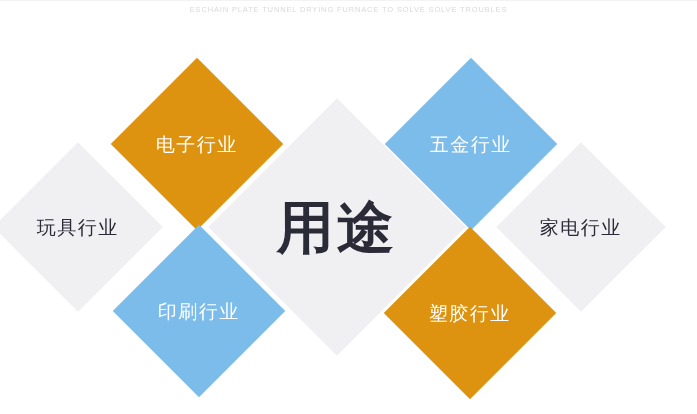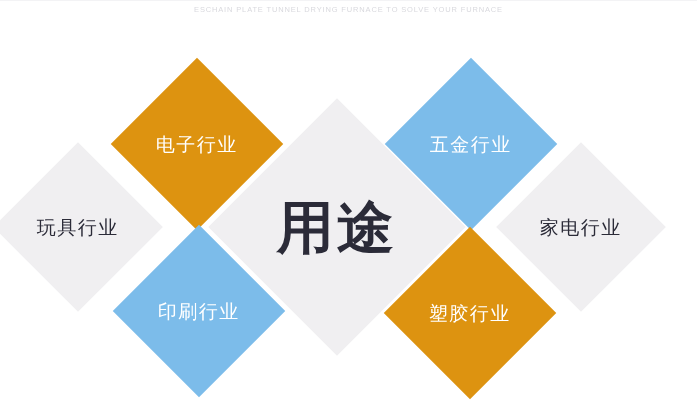--- a/index.html
+++ b/index.html
@@ -105,21 +105,21 @@
   .lbl-center {
     font-size: 57px;
     letter-spacing: 3px;
     font-weight: 700;
   }
 </style>
 </head>
 <body>
 
 <div id="top-rule"></div>
-<div id="header-tagline">ESCHAIN PLATE TUNNEL DRYING FURNACE TO SOLVE YOUR FURNACE</div>
+<div id="header-tagline">ESCHAIN PLATE TUNNEL DRYING FURNACE TO SOLVE SOLVE TROUBLES</div>
 
 <div id="diamond-stage">
 
   <div id="tile-toys" class="diamond tile-grey">
     <span class="diamond-label lbl-industry label-dark">玩具行业</span>
   </div>
 
   <div id="tile-appliance" class="diamond tile-grey">
     <span class="diamond-label lbl-industry label-dark">家电行业</span>
   </div>

